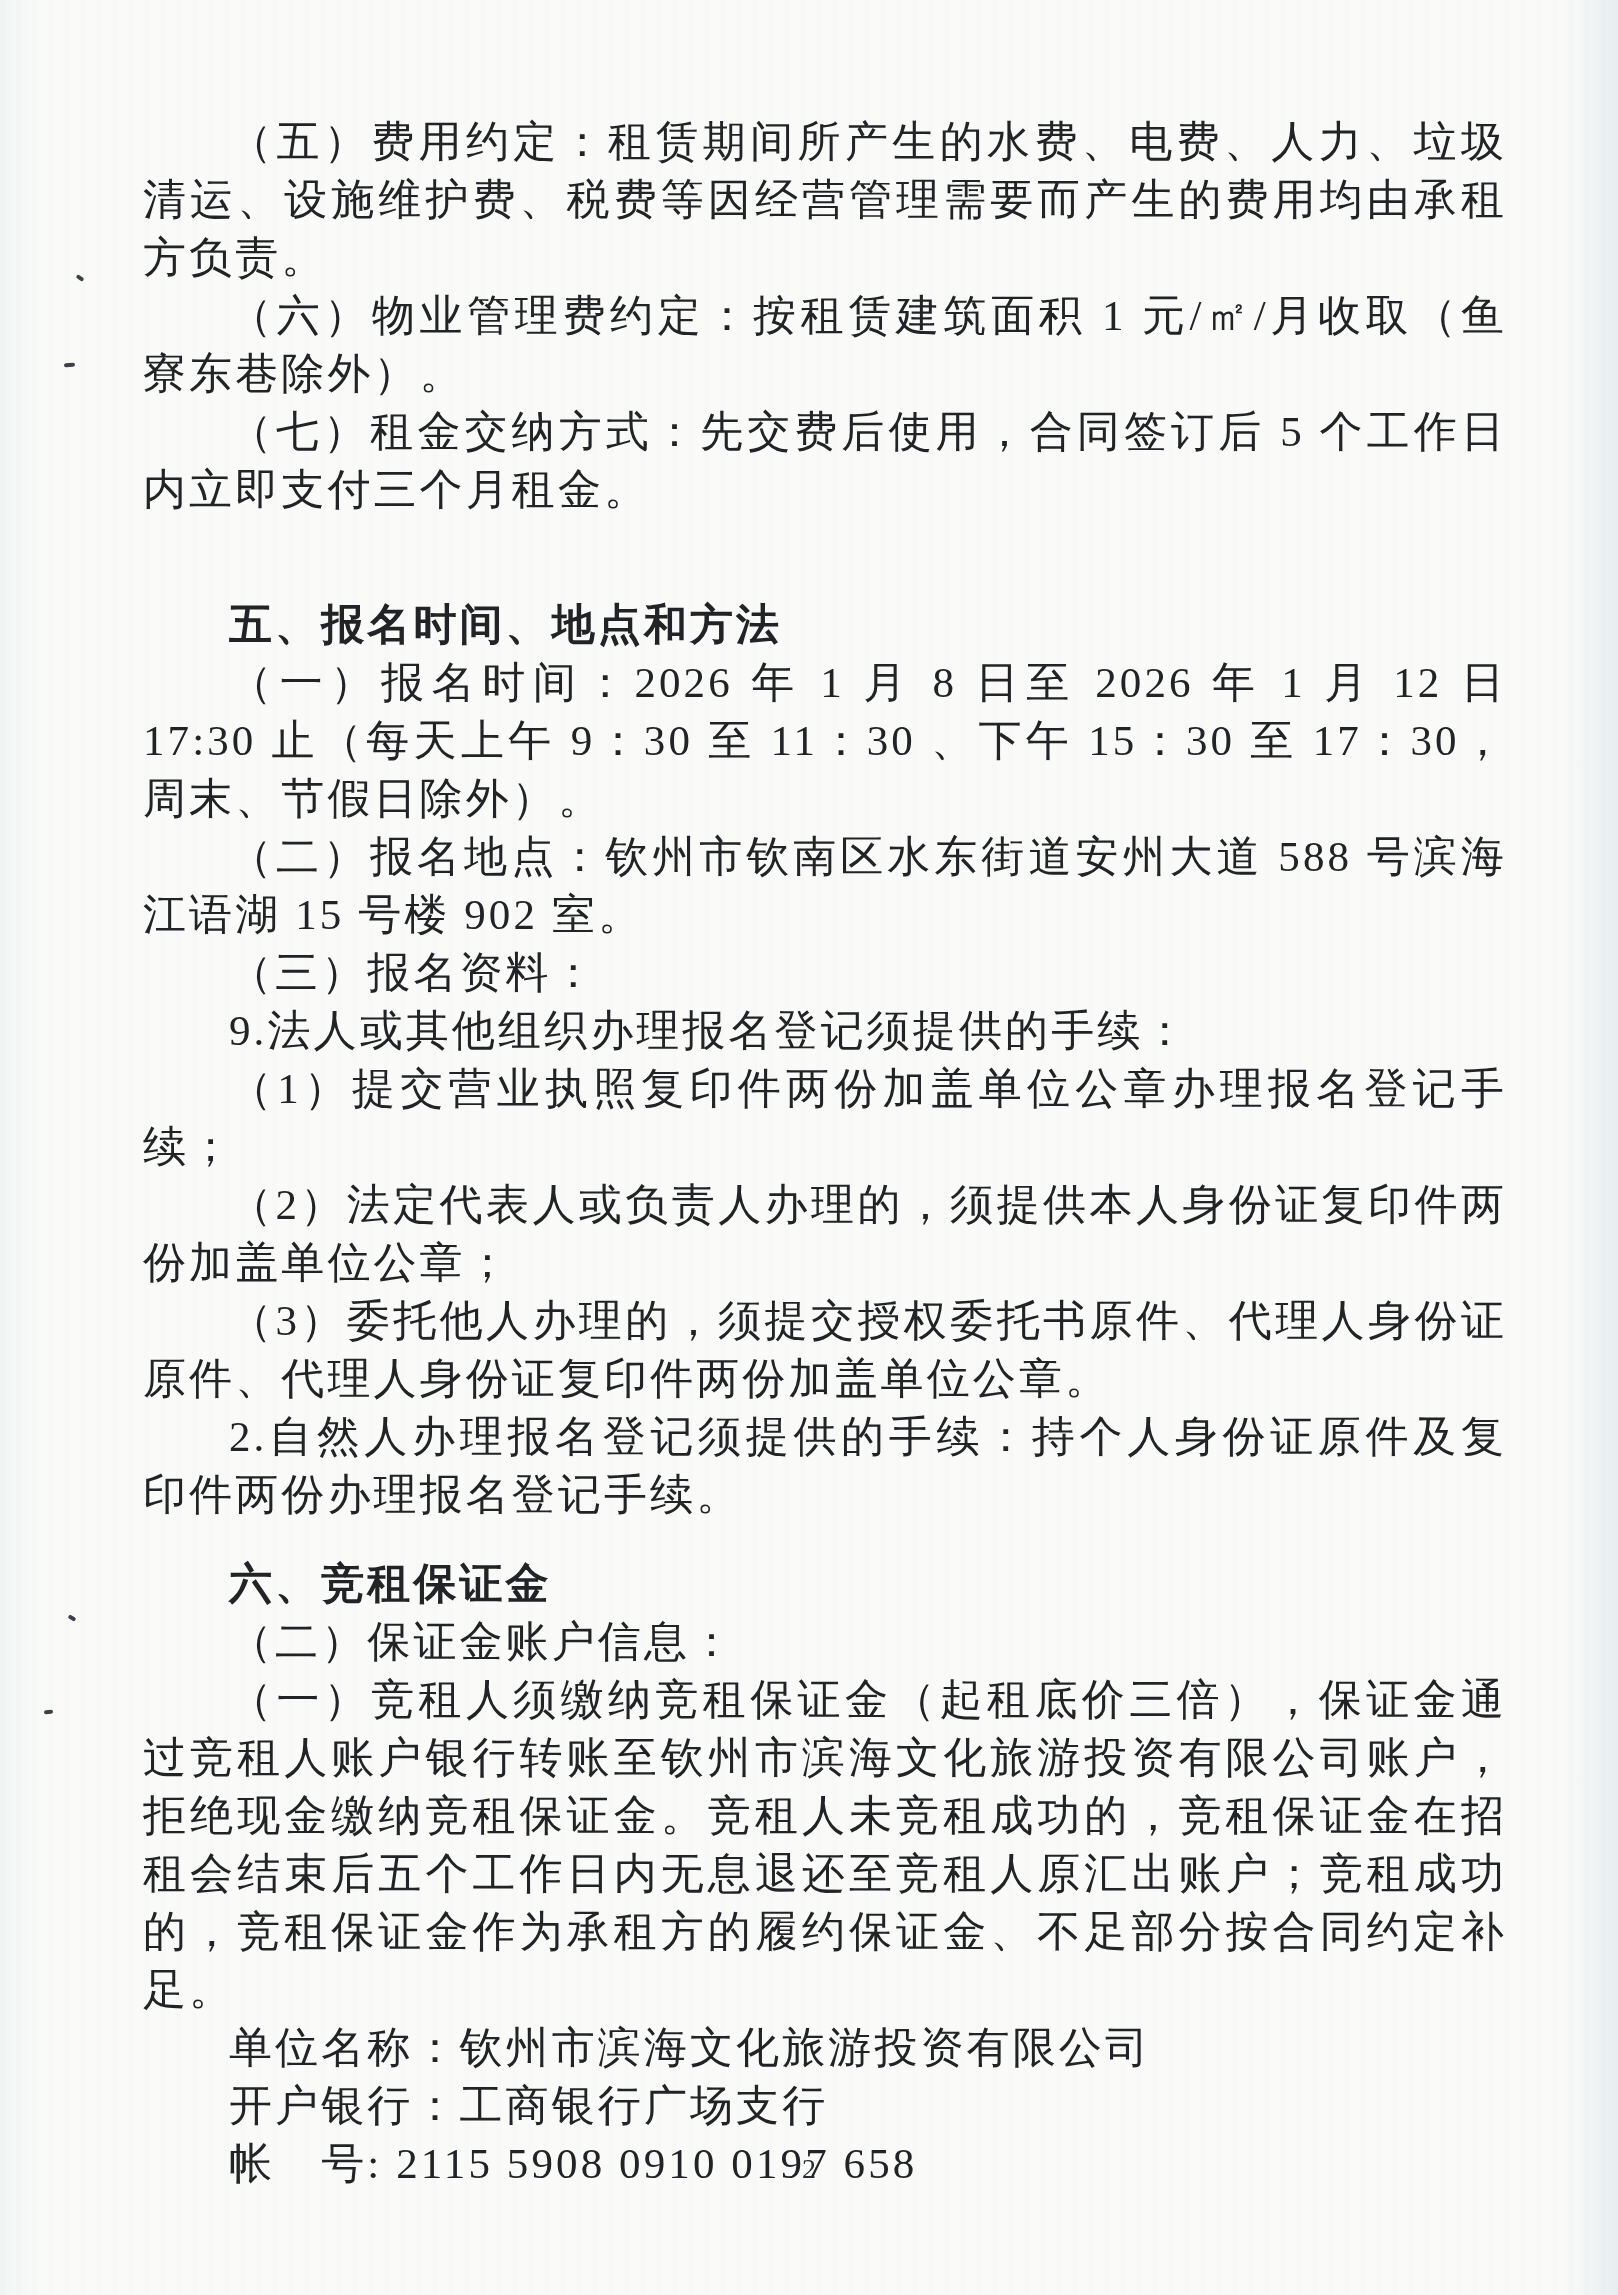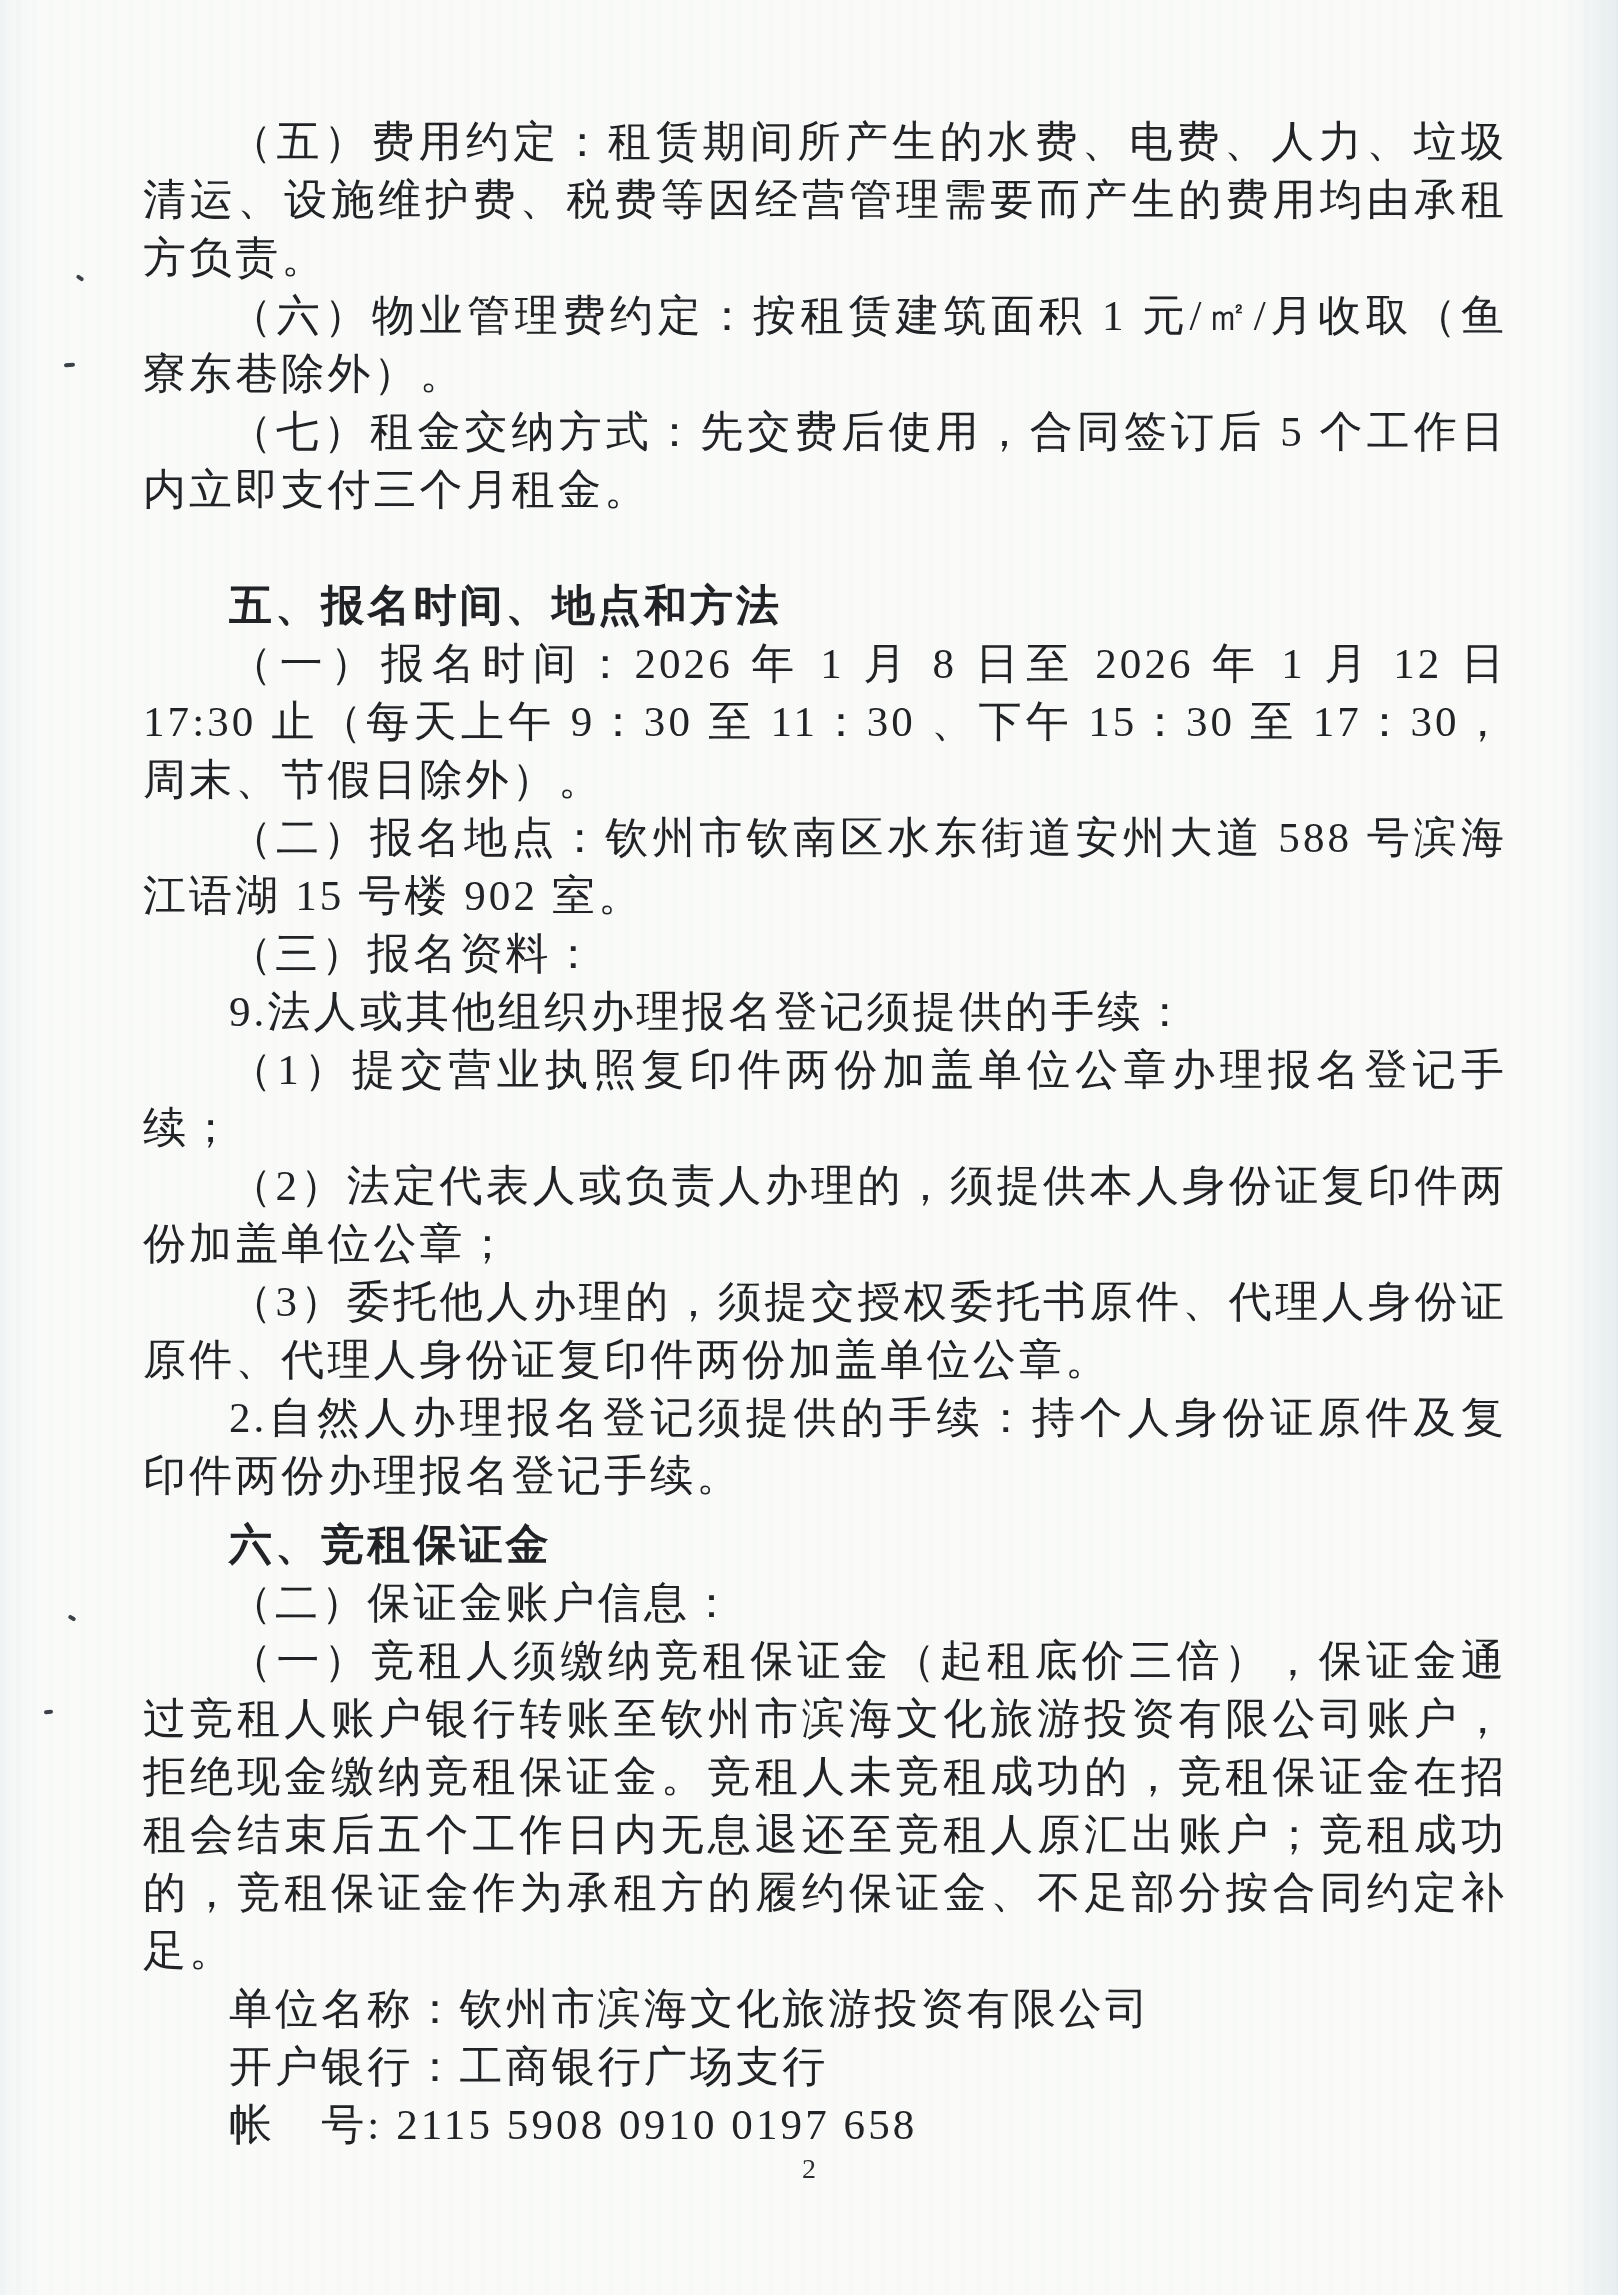--- a/index.html
+++ b/index.html
@@ -38,22 +38,22 @@
   }
 
   .doc p {
     text-indent: 2em;
   }
 
   .doc p.heading {
     font-weight: bold;
   }
 
-  .gap-large { margin-top: 58px; }   
-  .gap-small { margin-top: 11px; }    
+  .gap-large { margin-top: 77px; }   
+  .gap-small { margin-top: 31px; }    
 
   
   .speck {
     position: absolute;
     background: #3c4147;
     border-radius: 2.1px;
   }
   .speck-1 { left: 76px; top: 276px;  width: 8.2px; height: 4.1px; transform: rotate(34deg); }
   .speck-2 { left: 64px; top: 363px;  width: 10.8px; height: 4.1px; transform: rotate(-5deg); }
   .speck-3 { left: 68px; top: 1616px; width: 7.7px; height: 4.1px; transform: rotate(30deg); }

